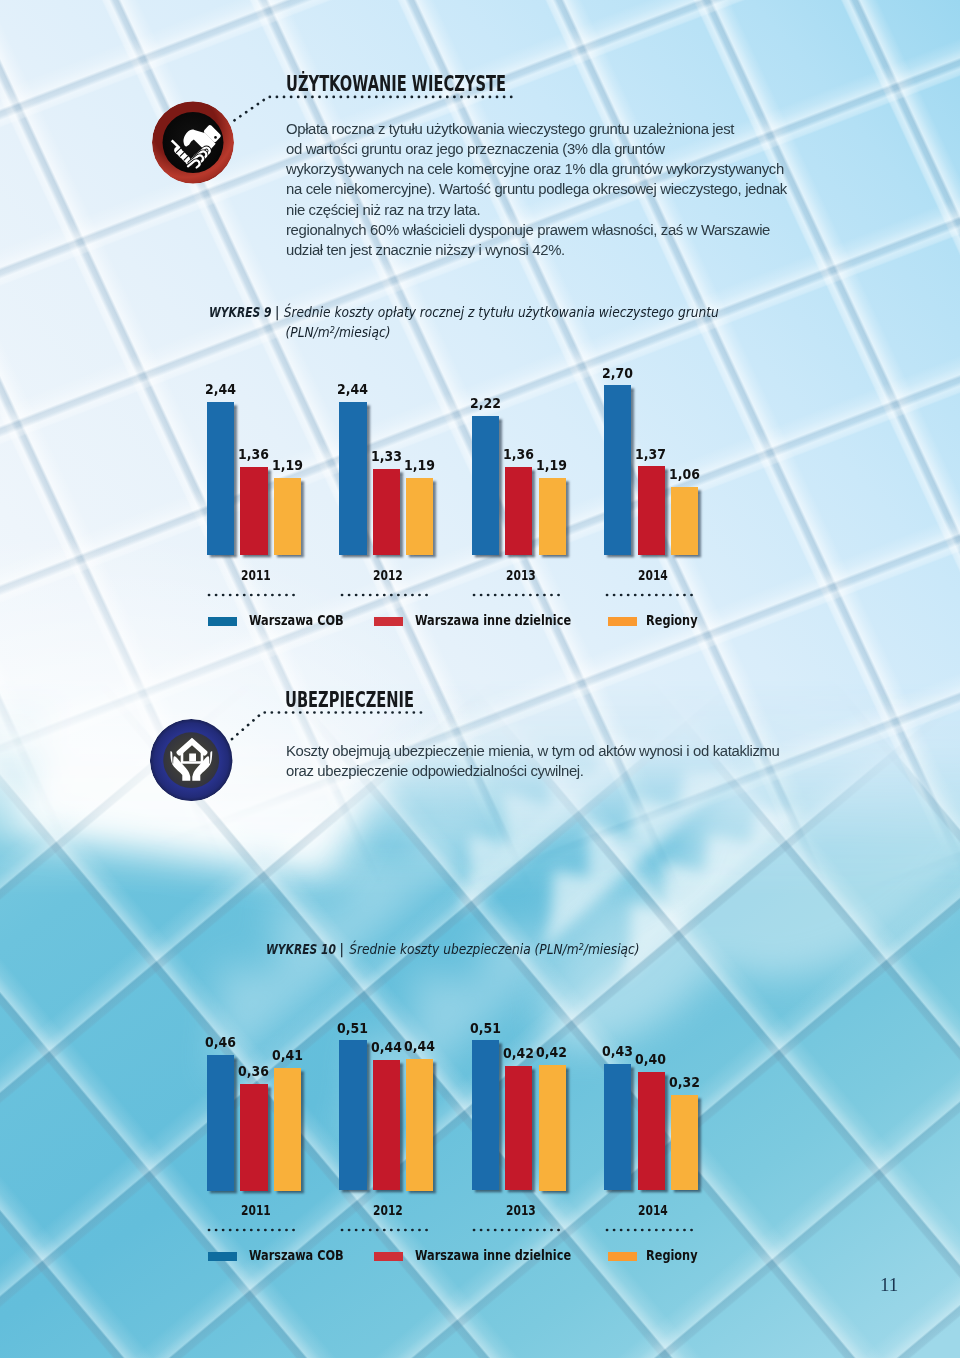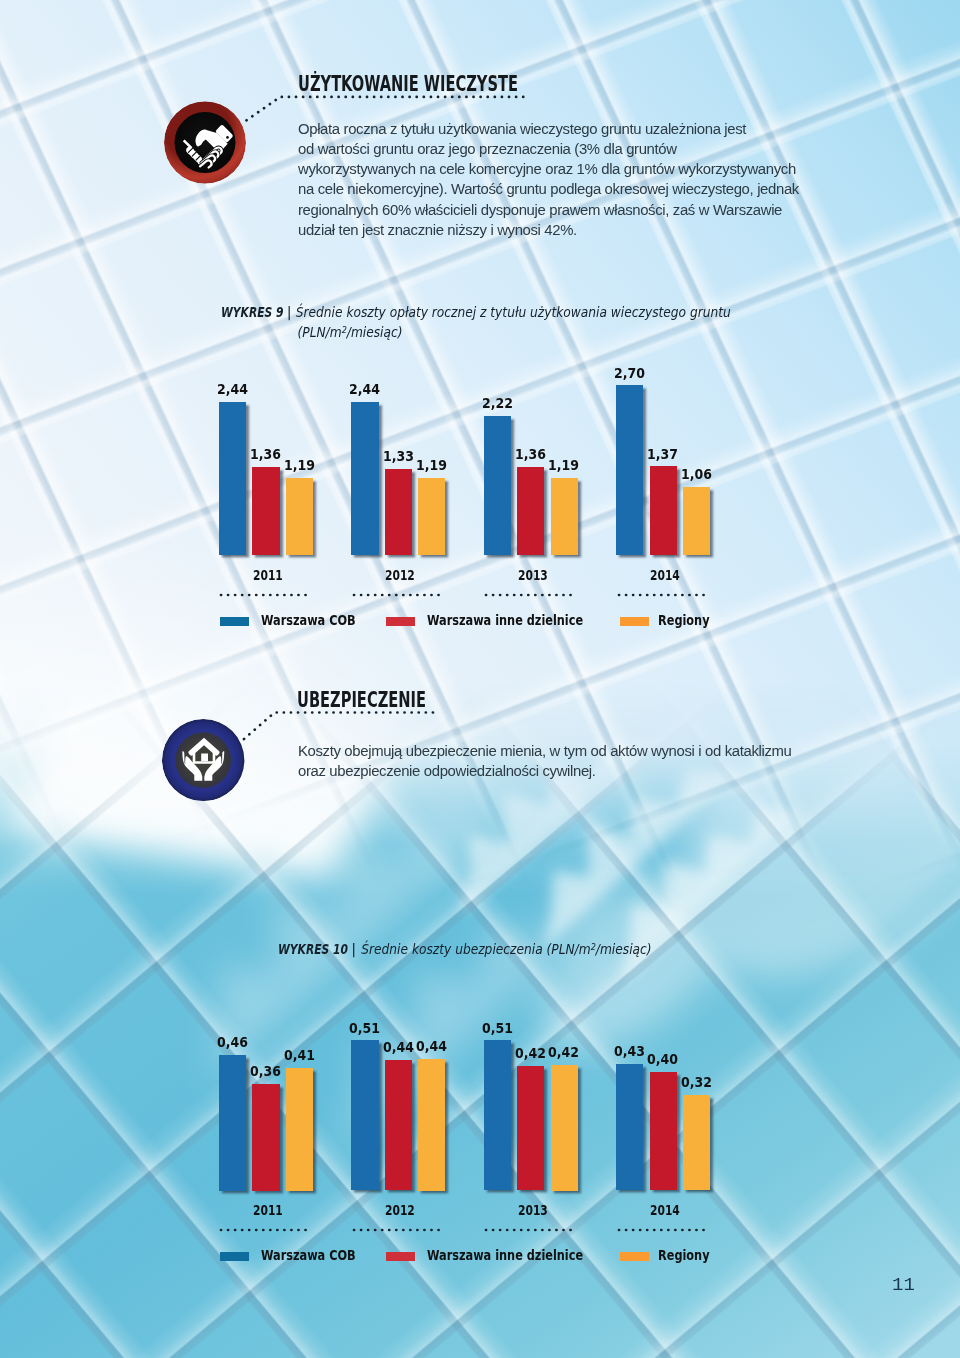--- a/index.html
+++ b/index.html
@@ -38,42 +38,42 @@
      rgba(255,255,255,0.40) 118px, rgba(255,255,255,0.14) 128px,
      rgba(255,255,255,0) 140px);}
   #fD{position:absolute;left:-620px;top:-820px;right:-620px;bottom:-820px;
      background:repeating-linear-gradient(-40deg,
      rgba(255,255,255,0) 0px, rgba(255,255,255,0) 122px,
      rgba(110,150,175,0.22) 124px, rgba(110,150,175,0.30) 130px,
      rgba(255,255,255,0.34) 132px, rgba(255,255,255,0.12) 142px,
      rgba(255,255,255,0) 156px);}
 
   
-  #content{position:absolute;left:16px;top:0;width:892px;height:1358px;}
+  #content{position:absolute;left:4px;top:0;width:892px;height:1358px;}
   .sec-title{position:absolute;font-family:"DejaVu Sans Condensed","DejaVu Sans",sans-serif;
      font-weight:bold;color:#16191c;white-space:nowrap;font-size:21.1px;
      transform:scaleX(0.772);transform-origin:left top;}
   .body-text{position:absolute;font-family:"Liberation Sans",sans-serif;font-size:14.9px;
      line-height:20.3px;color:#2c3b44;white-space:nowrap;letter-spacing:-0.35px;}
   .chart-cap{position:absolute;font-family:"DejaVu Sans Condensed","DejaVu Sans",sans-serif;
      font-style:italic;font-size:13.6px;color:#14202a;line-height:18px;white-space:nowrap;}
   .chart-cap .lbl{font-weight:bold;display:inline-block;transform:scaleX(0.878);
      transform-origin:left center;margin-right:-0.122em;}
   .chart-cap .cap-t{display:inline-block;}
   .chart-cap sup{font-size:0.66em;vertical-align:0.42em;}
   .val{position:absolute;font-family:"DejaVu Sans Condensed","DejaVu Sans",sans-serif;
      font-weight:bold;font-size:14.8px;color:#111;white-space:nowrap;
      transform:scaleX(0.94);transform-origin:left top;}
   .yr{position:absolute;font-family:"DejaVu Sans Condensed","DejaVu Sans",sans-serif;
      font-weight:bold;font-size:13.7px;color:#111;white-space:nowrap;
      transform:scaleX(0.87);transform-origin:left top;}
   .leg-txt{position:absolute;font-family:"DejaVu Sans Condensed","DejaVu Sans",sans-serif;
      font-weight:bold;font-size:13.3px;color:#111;white-space:nowrap;
      transform:scaleX(0.945);transform-origin:left top;}
-  .pageno{position:absolute;font-family:Liberation Mono, monospace;font-size:19px;color:#1a3550;}
+  .pageno{position:absolute;font-family:Liberation Serif, serif;font-size:19px;color:#1a3550;}
   .bar{position:absolute;}
   .sw{position:absolute;}
   .dots{position:absolute;}
   .dotline{position:absolute;}
   .icon{position:absolute;border-radius:50%;}
 </style>
 </head>
 <body>
 
 <div id="page">
@@ -209,20 +209,21 @@
       <path d="M8.5 30.3 L42.2 6.9 L292 6.9" fill="none" stroke="#15222b" stroke-width="2.7" stroke-linecap="round" stroke-dasharray="0.1 7.0"></path>
     </svg>
 
     <div class="sec-title" style="left:282px;top:71px;">UŻYTKOWANIE WIECZYSTE</div>
 
     <div class="body-text" style="left:282px;top:118.5px;">
       <div>Opłata roczna z tytułu użytkowania wieczystego gruntu uzależniona jest</div>
       <div>od wartości gruntu oraz jego przeznaczenia (3% dla gruntów</div>
       <div>wykorzystywanych na cele komercyjne oraz 1% dla gruntów wykorzystywanych</div>
       <div>na cele niekomercyjne). Wartość gruntu podlega okresowej wieczystego, jednak</div>
+      <div>nie częściej niż raz na trzy lata.</div>
       <div>regionalnych 60% właścicieli dysponuje prawem własności, zaś w Warszawie</div>
       <div>udział ten jest znacznie niższy i wynosi 42%.</div>
     </div>
 
     <svg class="icon" id="icon2" style="left:146.3px;top:718.9px;" width="82.4" height="82.4" viewBox="0 0 82.4 82.4">
       <defs>
         <radialGradient id="ring2" cx="0.5" cy="0.5" r="0.5">
           <stop offset="0.36" stop-color="#1d2553"></stop>
           <stop offset="0.48" stop-color="#242e70"></stop>
           <stop offset="0.70" stop-color="#28328c"></stop>

